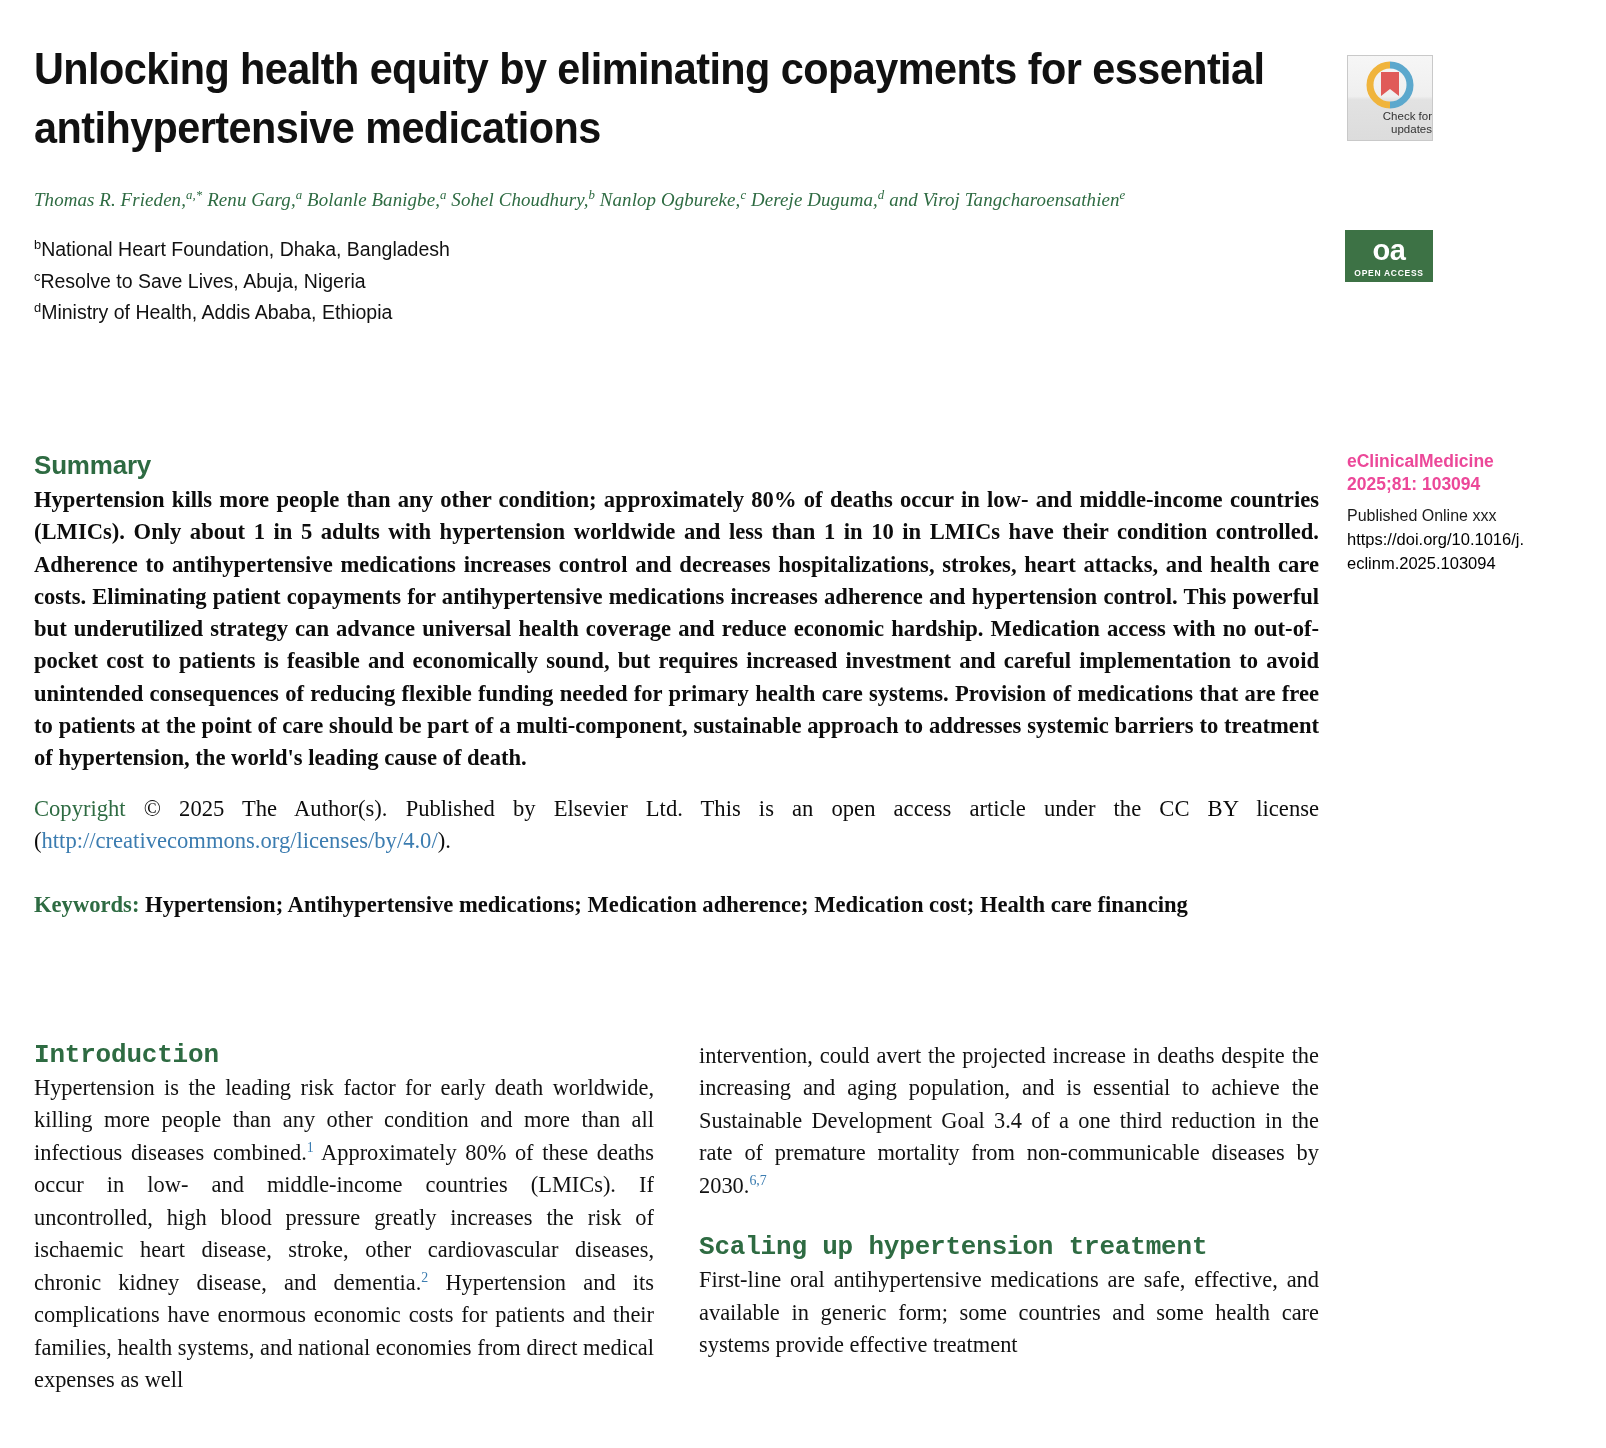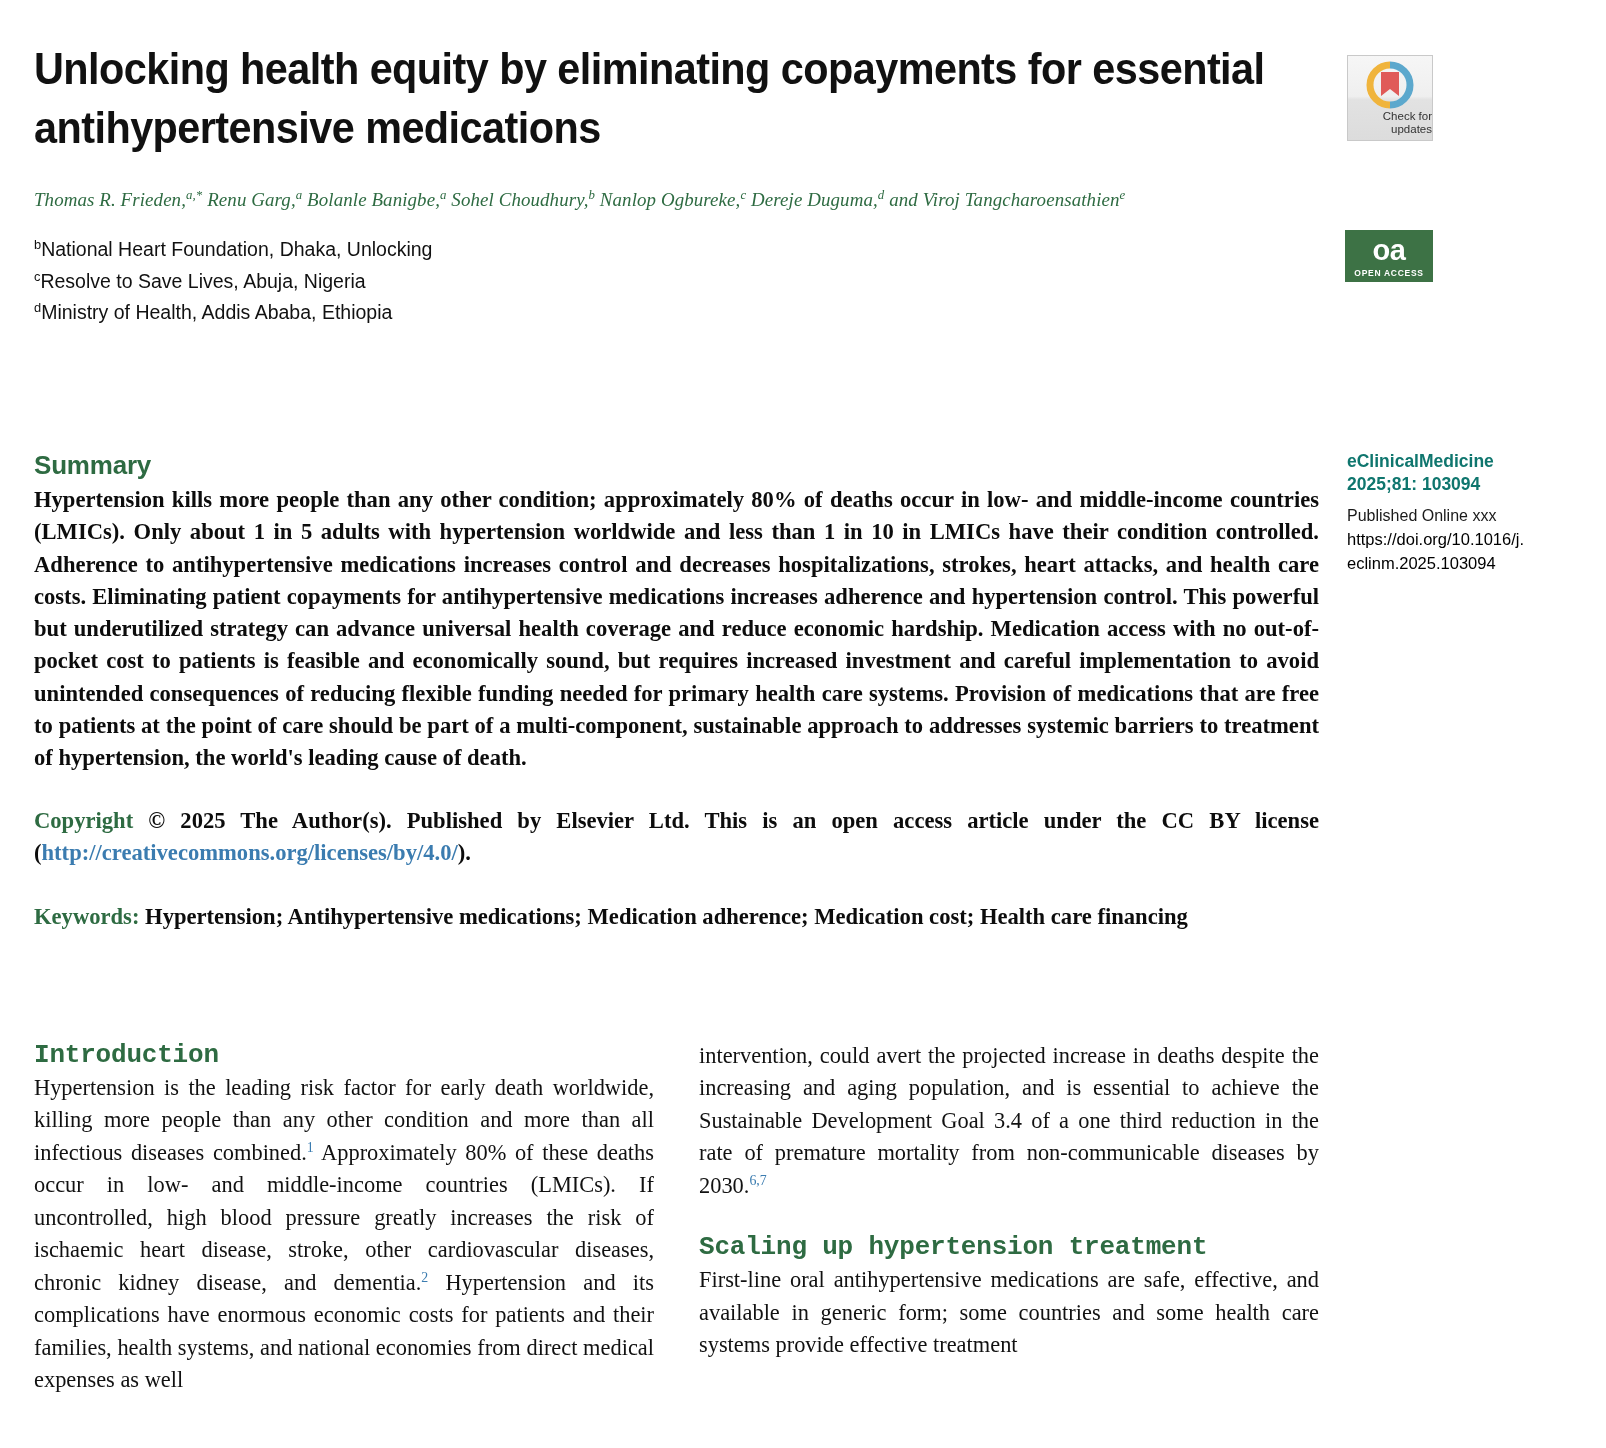--- a/index.html
+++ b/index.html
@@ -130,21 +130,21 @@
 
   
   .journal-info {
     position: absolute;
     left: 1347px;
     top: 450px;
     width: 180px;
     font-family: "Liberation Sans", sans-serif;
   }
   .journal-info .jname {
-    color: #0f766e;
+    color: #ec4899;
     font-weight: bold;
     font-size: 17.5px;
     line-height: 1.33;
   }
   .journal-info .jpub {
     color: #1a1a1a;
     font-size: 16px;
     margin-top: 9px;
     line-height: 1.3;
   }
@@ -175,23 +175,23 @@
     font-family: "Liberation Serif", serif;
     font-weight: bold;
     font-size: 22.6px;
     line-height: 1.43;
     text-align: justify;
     text-justify: inter-word;
     color: #0c0c0c;
     hyphens: manual;
   }
   .copyright {
-    margin-top: 30px;
-    font-family: "Liberation Serif", serif;
-    font-weight: bold;
+    margin-top: 18px;
+    font-family: "Liberation Serif", serif;
+    font-weight: normal;
     font-size: 22.6px;
     line-height: 1.43;
     text-align: justify;
     color: #0c0c0c;
   }
   .copyright .lbl { color: #2e6b42; }
   .copyright a, .link {
     color: #3b7cb0;
     text-decoration: none;
   }
@@ -254,21 +254,21 @@
 <body>
 
 <div class="page">
 
   <div class="header">
     <h1 class="title">Unlocking health equity by eliminating copayments for essential antihypertensive medications</h1>
 
     <div class="authors">Thomas R. Frieden,<sup>a,*</sup> Renu Garg,<sup>a</sup> Bolanle Banigbe,<sup>a</sup> Sohel Choudhury,<sup>b</sup> Nanlop Ogbureke,<sup>c</sup> Dereje Duguma,<sup>d</sup> and Viroj Tangcharoensathien<sup>e</sup></div>
 
     <div class="affils">
-      <div class="aff"><sup>b</sup><span>National Heart Foundation, Dhaka, Unlocking</span></div>
+      <div class="aff"><sup>b</sup><span>National Heart Foundation, Dhaka, Bangladesh</span></div>
       <div class="aff"><sup>c</sup><span>Resolve to Save Lives, Abuja, Nigeria</span></div>
       <div class="aff"><sup>d</sup><span>Ministry of Health, Addis Ababa, Ethiopia</span></div>
     </div>
   </div>
 
   <div class="crossmark">
     <div class="cm-glyph">
       <svg width="48" height="48" viewBox="0 0 48 48" aria-hidden="true">
         <path d="M24 4 A20 20 0 0 1 24 44" fill="none" stroke="#5ca8cd" stroke-width="7"></path>
         <path d="M24 44 A20 20 0 0 1 24 4" fill="none" stroke="#f0b43c" stroke-width="7"></path>

